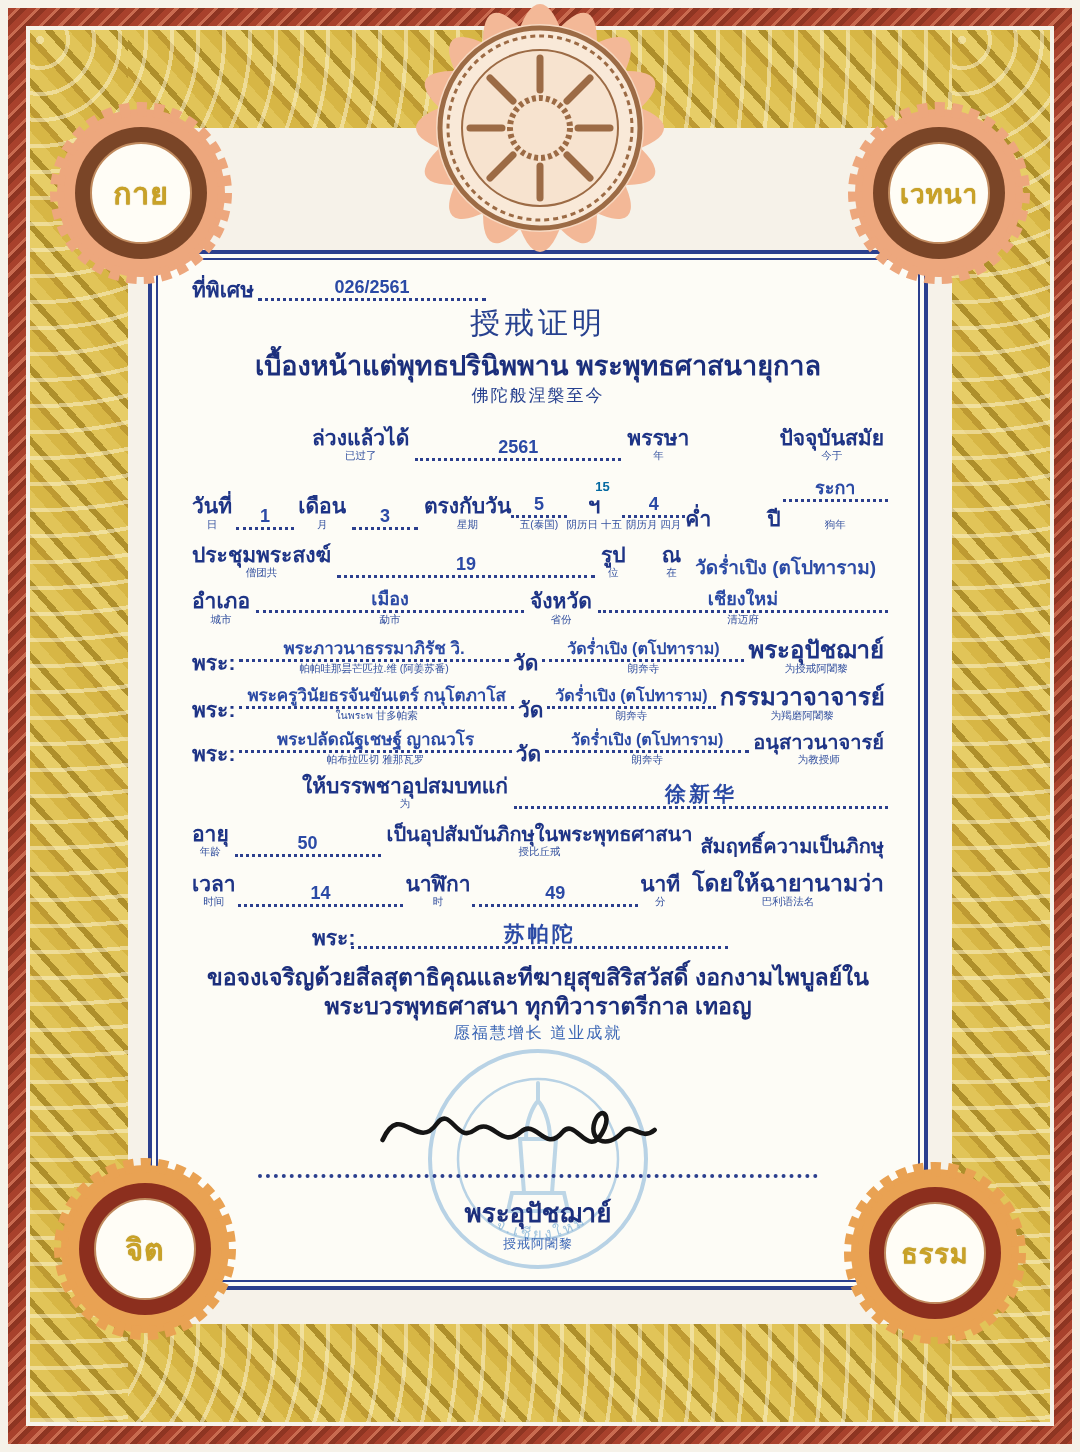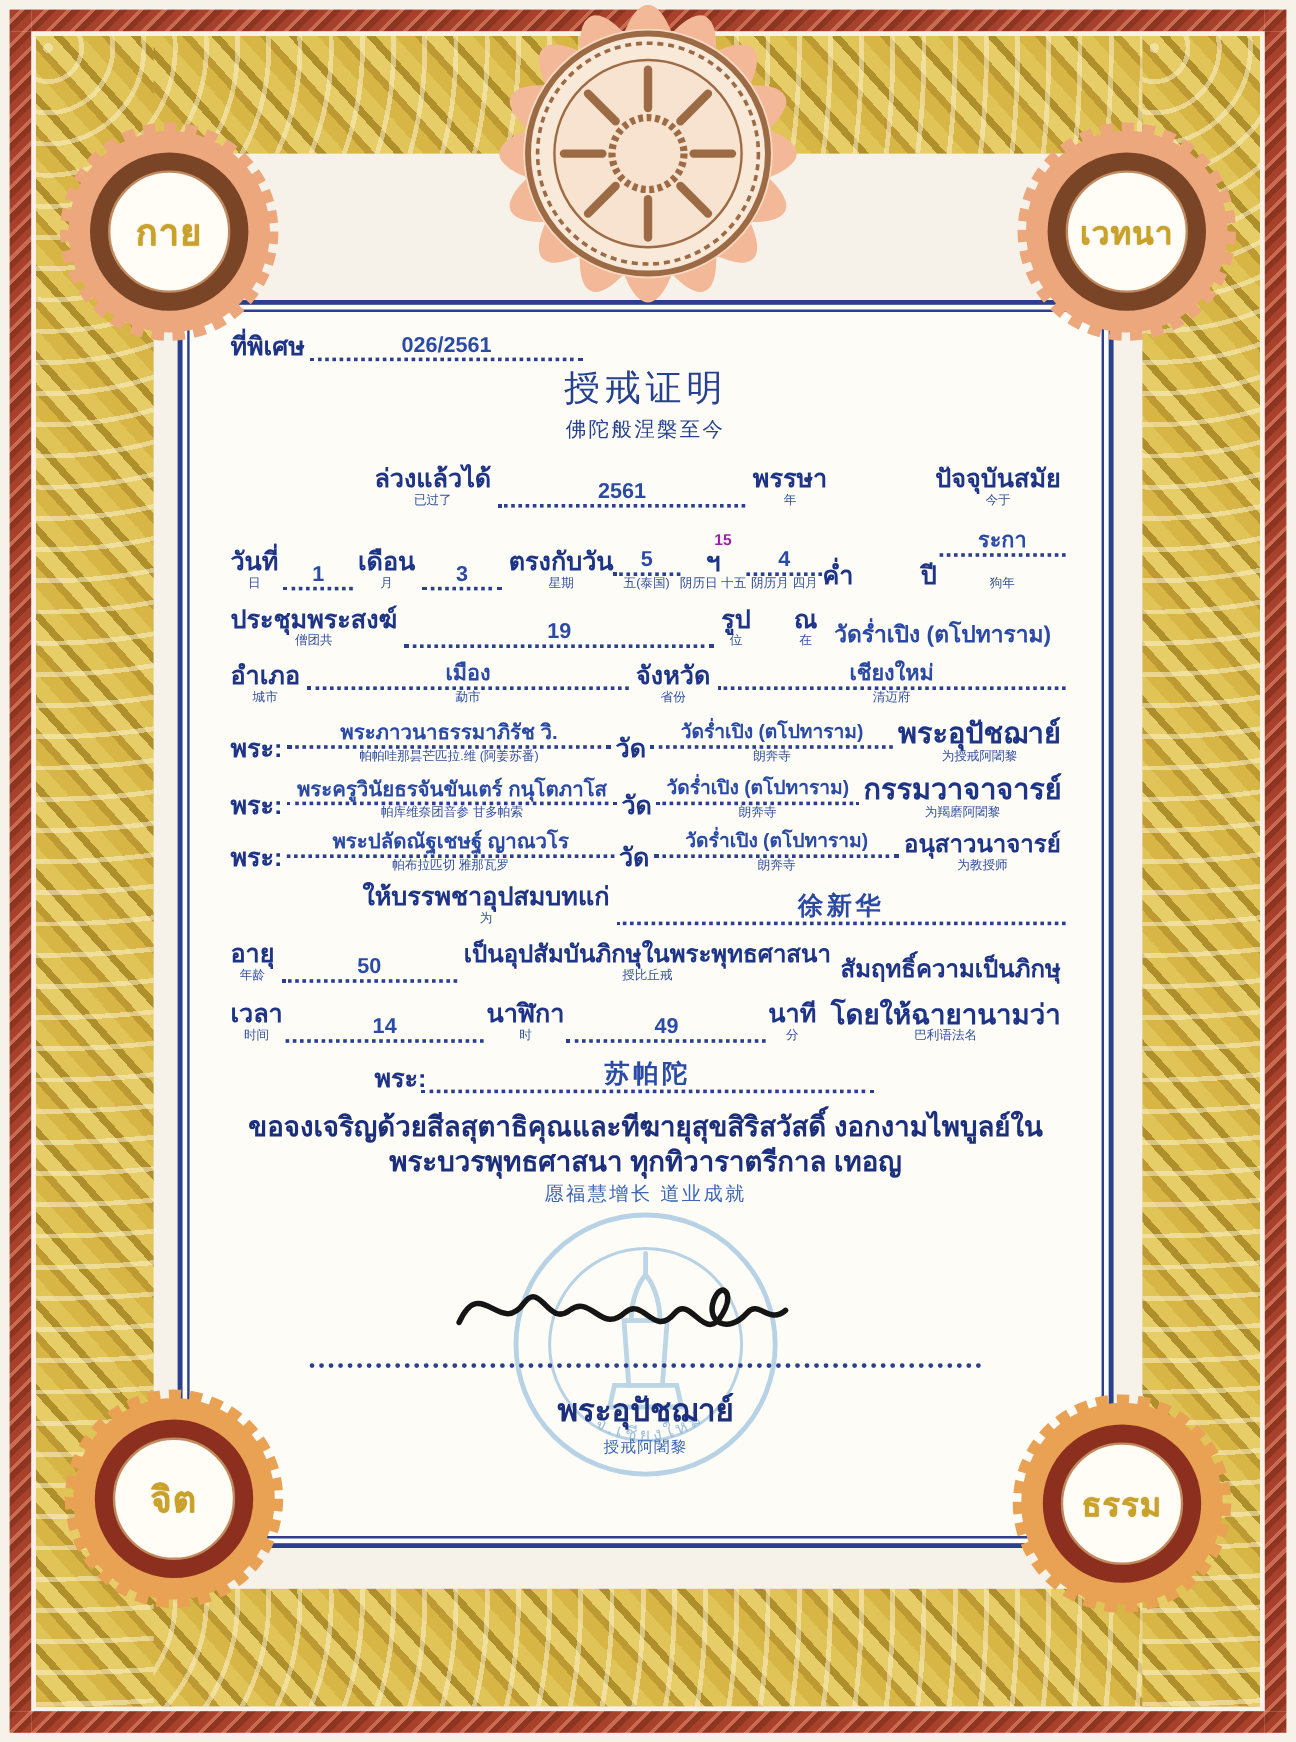--- a/index.html
+++ b/index.html
@@ -38,21 +38,21 @@
   .fw{display:inline-flex;flex-direction:column;align-items:center;line-height:1.05;}
   .fv{display:block;width:100%;text-align:center;border-bottom:3px dotted #2b3f8e;
       font-weight:bold;font-size:18px;color:#2b4aa5;white-space:nowrap;padding:0 4px 1px;}
   .fw i{font-style:normal;font-size:10.5px;color:#33509f;white-space:nowrap;margin-top:1px;}
   .gap{flex:0 0 auto;}
   .title{ text-align:center;font-weight:800;font-size:64px;color:#1c2f7c;letter-spacing:3px;line-height:1.02;margin-top:2px;}
   .title-cn{text-align:center;font-size:30px;color:#27418f;margin-top:2px;letter-spacing:4px;}
   .sub{text-align:center;font-weight:800;font-size:27px;color:#1c2f7c;margin-top:8px;line-height:1.1;}
   .sub-cn{text-align:center;font-size:17px;color:#27418f;margin-top:2px;letter-spacing:2px;}
   .lunar{position:relative;display:inline-block;font-weight:bold;font-size:22px;color:#1e3486;padding:0 4px;}
-  .lunar .sup{position:absolute;top:-15px;left:55%;font-size:13px;font-weight:bold;color:#a21caf;}
+  .lunar .sup{position:absolute;top:-15px;left:55%;font-size:13px;font-weight:bold;color:#0369a1;}
   .bless{text-align:center;font-weight:800;font-size:23px;color:#1c2f7c;line-height:1.25;margin-top:14px;}
   .bless-cn{text-align:center;font-size:16px;color:#3b66b5;letter-spacing:2px;margin-top:2px;}
   .sigblock{position:relative;height:250px;margin-top:2px;}
   .stamp{position:absolute;left:50%;top:46%;transform:translate(-50%,-50%);opacity:.85;}
   .sigline{position:absolute;left:50%;top:128px;transform:translateX(-50%);width:560px;
     border-bottom:4px dotted #2b3f8e;}
   .signame{position:absolute;left:50%;top:146px;transform:translateX(-50%);text-align:center;}
   .signame b{font-weight:800;font-size:26px;color:#1c2f7c;}
   .signame i{display:block;font-style:normal;font-size:13px;color:#3b66b5;margin-top:2px;letter-spacing:1px;}
   .autograph{position:absolute;left:50%;top:26px;transform:translateX(-54%);}
@@ -139,20 +139,21 @@
       <div class="row" style="margin-top:0;">
         <span class="lb">
           <b>ที่พิเศษ</b>
         </span>
         <span class="fw" style="width:220px;margin-left:8px;">
           <span class="fv">026/2561</span>
         </span>
       </div>
 
       <div class="title-cn">授戒证明</div>
+      <div class="sub">เบื้องหน้าแต่พุทธปรินิพพาน พระพุทธศาสนายุกาล</div>
       <div class="sub-cn">佛陀般涅槃至今</div>
 
       <div class="row" style="margin-top:20px;padding-left:120px;">
         <span class="lb">
           <b>ล่วงแล้วได้</b>
             <i>已过了</i>
         </span>
         <span class="fw" style="width:215px;margin:0 10px;">
           <span class="fv">2561</span>
         </span>
@@ -272,21 +273,21 @@
           <i>为授戒阿闍黎</i>
         </span>
       </div>
 
       <div class="row" style="margin-top:10px;">
         <span class="lb">
             <b>พระ:</b>
           </span>
         <span class="fw" style="width:318px;margin:0 8px;">
           <span class="fv" style="font-size:17px;">พระครูวินัยธรจันขันเตร์ กนุโตภาโส</span>
-          <i>帕库维奈团音参 甘多帕索</i>
+          <i>ในพระพ 甘多帕索</i>
         </span>
         <span class="lb">
             <b>วัด</b>
           </span>
         <span class="fw" style="width:236px;margin:0 8px;">
           <span class="fv" style="font-size:16px;">วัดร่ำเปิง (ตโปทาราม)</span>
           <i>朗奔寺</i>
         </span>
         <span class="lb">
           <b style="font-size:24px;">กรรมวาจาจารย์</b>

